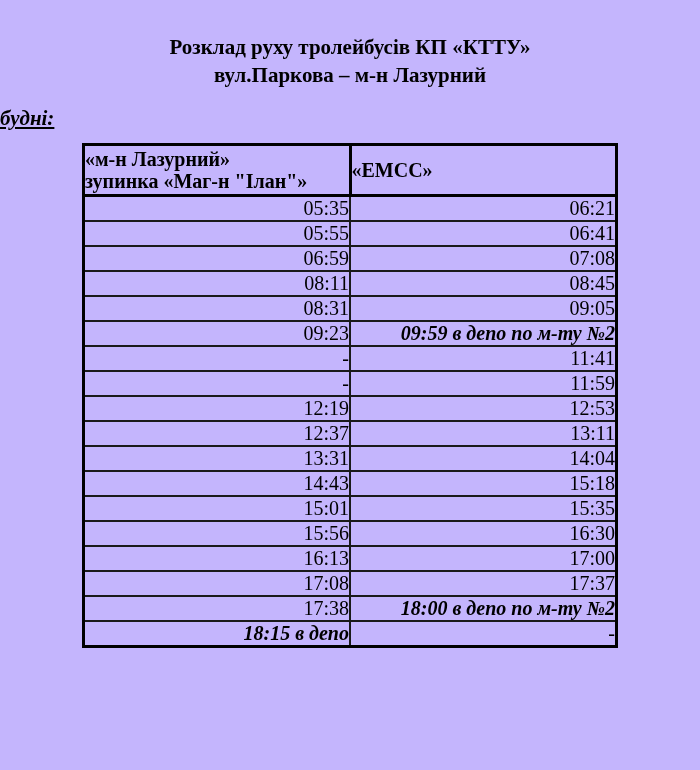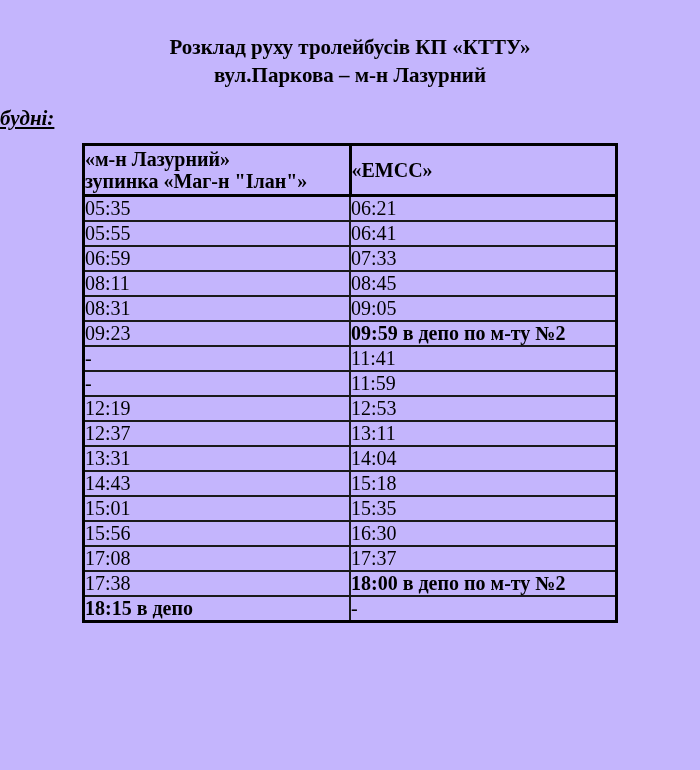--- a/index.html
+++ b/index.html
@@ -51,25 +51,26 @@
     padding: 2px 0;
     text-align: left;
     vertical-align: middle;
   }
   table.schedule td {
     border: 2px solid #1a1a1a;
     font-size: 20px;
     font-weight: normal;
     line-height: 21px;
     padding: 1px 0;
-    text-align: left;
+    text-align: right;
     vertical-align: middle;
   }
   table.schedule td.bold {
     font-weight: bold;
+    font-style: italic;
   }
   table.schedule {
     border: 3px solid #000000;
   }
 </style>
 </head>
 <body>
 
 <div class="page">
 
@@ -96,21 +97,21 @@
         <tr>
           <td>05:35</td>
           <td>06:21</td>
         </tr>
         <tr>
           <td>05:55</td>
           <td>06:41</td>
         </tr>
         <tr>
           <td>06:59</td>
-          <td>07:33</td>
+          <td>07:08</td>
         </tr>
         <tr>
           <td>08:11</td>
           <td>08:45</td>
         </tr>
         <tr>
           <td>08:31</td>
           <td>09:05</td>
         </tr>
         <tr>
@@ -143,20 +144,24 @@
         </tr>
         <tr>
           <td>15:01</td>
           <td>15:35</td>
         </tr>
         <tr>
           <td>15:56</td>
           <td>16:30</td>
         </tr>
         <tr>
+          <td>16:13</td>
+          <td>17:00</td>
+        </tr>
+        <tr>
           <td>17:08</td>
           <td>17:37</td>
         </tr>
         <tr>
           <td>17:38</td>
           <td class="bold">18:00 в депо по м-ту №2</td>
         </tr>
         <tr>
           <td class="bold">18:15 в депо</td>
           <td>-</td>

